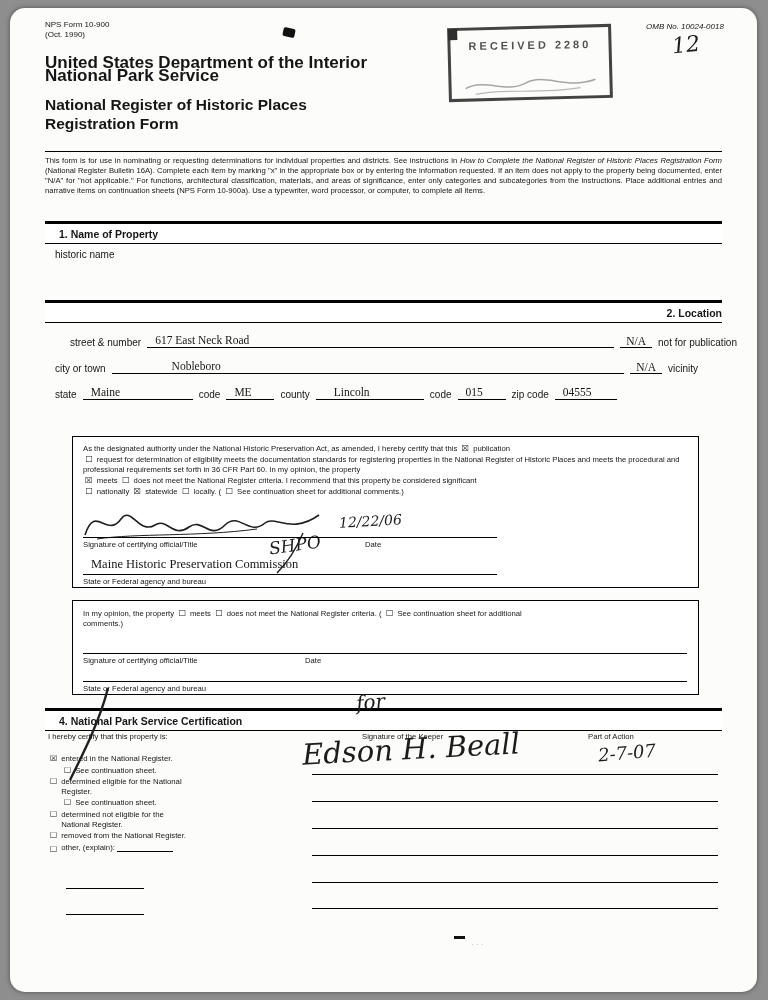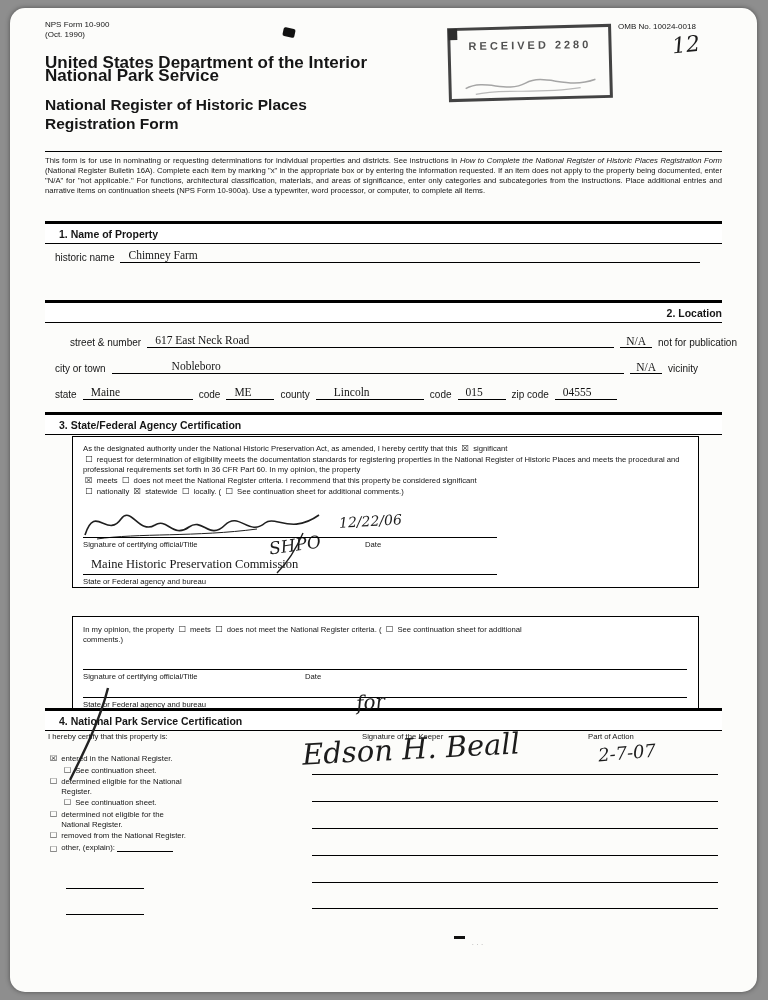--- a/index.html
+++ b/index.html
@@ -50,21 +50,21 @@
 </style>
 </head>
 <body>
 
 <div class="page">
 
   <div class="abs small" style="left:35px; top:12px;">
     <div>NPS Form 10-900</div>
     <div>(Oct. 1990)</div>
   </div>
-  <div class="abs small" style="left:608px; top:14px;">OMB No. 10024-0018</div>
+  <div class="abs small" style="left:636px; top:14px;font-style:italic;">OMB No. 10024-0018</div>
 
   <div class="abs noise" style="left:273px; top:20px; width:12px; height:9px; border-radius:2px; transform:rotate(12deg);"></div>
 
   <div class="abs stamp" style="left:438px; top:18px; width:164px; height:74px;">
     <span class="stamp-text">RECEIVED  2280</span>
     <svg width="150" height="40" viewBox="0 0 150 40" style="margin:4px auto 0;">
       <path d="M10,30 C30,20 50,36 70,26 C90,16 110,34 140,24" stroke="#9a9a9a" stroke-width="1.5" fill="none"></path>
       <path d="M20,36 C45,30 80,38 125,32" stroke="#b0b0b0" stroke-width="1.2" fill="none"></path>
     </svg>
     <div class="abs noise" style="left:-2px; top:-2px; width:9px; height:11px;"></div>
@@ -80,21 +80,20 @@
 
   <div class="abs hr" style="left:35px; top:143px; width:677px;"></div>
   <div class="abs fineprint" style="left:35px; top:148px; width:677px; text-align:justify;">
     <span>This form is for use in nominating or requesting determinations for individual properties and districts.  See instructions in </span><i>How to Complete the National Register of Historic Places Registration Form</i><span> (National Register Bulletin 16A).  Complete each item by marking "x" in the appropriate box or by entering the information requested.  If an  item does not apply to the property being documented, enter "N/A" for "not applicable."  For functions, architectural classification, materials, and areas of significance, enter only categories and subcategories from the instructions.  Place additional entries and narrative items on continuation sheets (NPS Form 10-900a).  Use a typewriter, word processor, or computer, to complete all items.</span>
   </div>
 
   <div class="abs sect" style="left:35px; top:213px; width:677px;">1.  Name of Property</div>
 
   <div class="abs row" style="left:45px; top:241px; width:645px;">
     <span class="lbl">historic name</span>
-    <span class="fill uline typed pad">Chimney Farm</span>
   </div>
 
   <div class="abs sect" style="left:35px; top:292px; width:677px;text-align:right;">2.  Location</div>
 
   <div class="abs row" style="left:60px; top:326px; width:667px;">
     <span class="lbl">street &amp; number</span>
     <span class="fill uline typed pad">617 East Neck Road</span>
     <span class="uline typed" style="padding:0 6px;">N/A</span>
     <span class="lbl">not for publication</span>
   </div>
@@ -112,27 +111,26 @@
     <span class="lbl">code</span>
     <span class="uline typed pad" style="width:48px;">ME</span>
     <span class="lbl">county</span>
     <span class="uline typed" style="width:108px; padding:0 5px 1px 18px;">Lincoln</span>
     <span class="lbl">code</span>
     <span class="uline typed pad" style="width:48px;">015</span>
     <span class="lbl">zip code</span>
     <span class="uline typed pad" style="width:62px;">04555</span>
   </div>
 
-  <div class="abs sect" style="left:35px; top:404px; width:677px;">3.  State/Federal Agency Certification</div>
 
   <div class="abs certbox" style="left:62px; top:428px; width:627px; height:152px;">
     <div class="abs fineprint" style="left:10px; top:6px; width:604px;">
       <span>As the designated authority under the National Historic Preservation Act, as amended, I hereby certify that this</span>
       <span class="cb">☒</span>
-      <span>significant</span><br>
+      <span>publication</span><br>
       <span class="cb">☐</span>
       <span>request for determination of eligibility meets the documentation standards for registering properties in the National Register of Historic Places and meets the procedural and professional requirements set forth in 36 CFR Part 60.  In my opinion, the property</span><br>
       <span class="cb">☒</span>
       <span>meets</span>
       <span class="cb">☐</span>
       <span>does not meet the National Register criteria. I recommend that this  property be considered significant</span><br>
       <span class="cb">☐</span>
       <span>nationally</span>
       <span class="cb">☒</span>
       <span>statewide</span>
@@ -156,21 +154,21 @@
 
     <div class="abs sigline" style="left:10px; top:100px; width:414px;"></div>
     <div class="abs fineprint" style="left:10px; top:103px;">Signature of certifying official/Title</div>
     <div class="abs fineprint" style="left:292px; top:103px;">Date</div>
 
     <div class="abs typed" style="left:18px; top:120px; font-size:12.5px;">Maine Historic Preservation Commission</div>
     <div class="abs sigline" style="left:10px; top:137px; width:414px;"></div>
     <div class="abs fineprint" style="left:10px; top:140px;">State or Federal agency and bureau</div>
   </div>
 
-  <div class="abs certbox" style="left:62px; top:608px; width:627px; height:95px;">
+  <div class="abs certbox" style="left:62px; top:592px; width:627px; height:95px;">
     <div class="abs fineprint" style="left:10px; top:7px; width:604px;">
       <span>In my opinion, the property</span>
       <span class="cb">☐</span>
       <span>meets</span>
       <span class="cb">☐</span>
       <span>does not meet the National Register criteria. (</span>
       <span class="cb">☐</span>
       <span>See continuation sheet for additional</span><br>
       <span>comments.)</span>
     </div>

